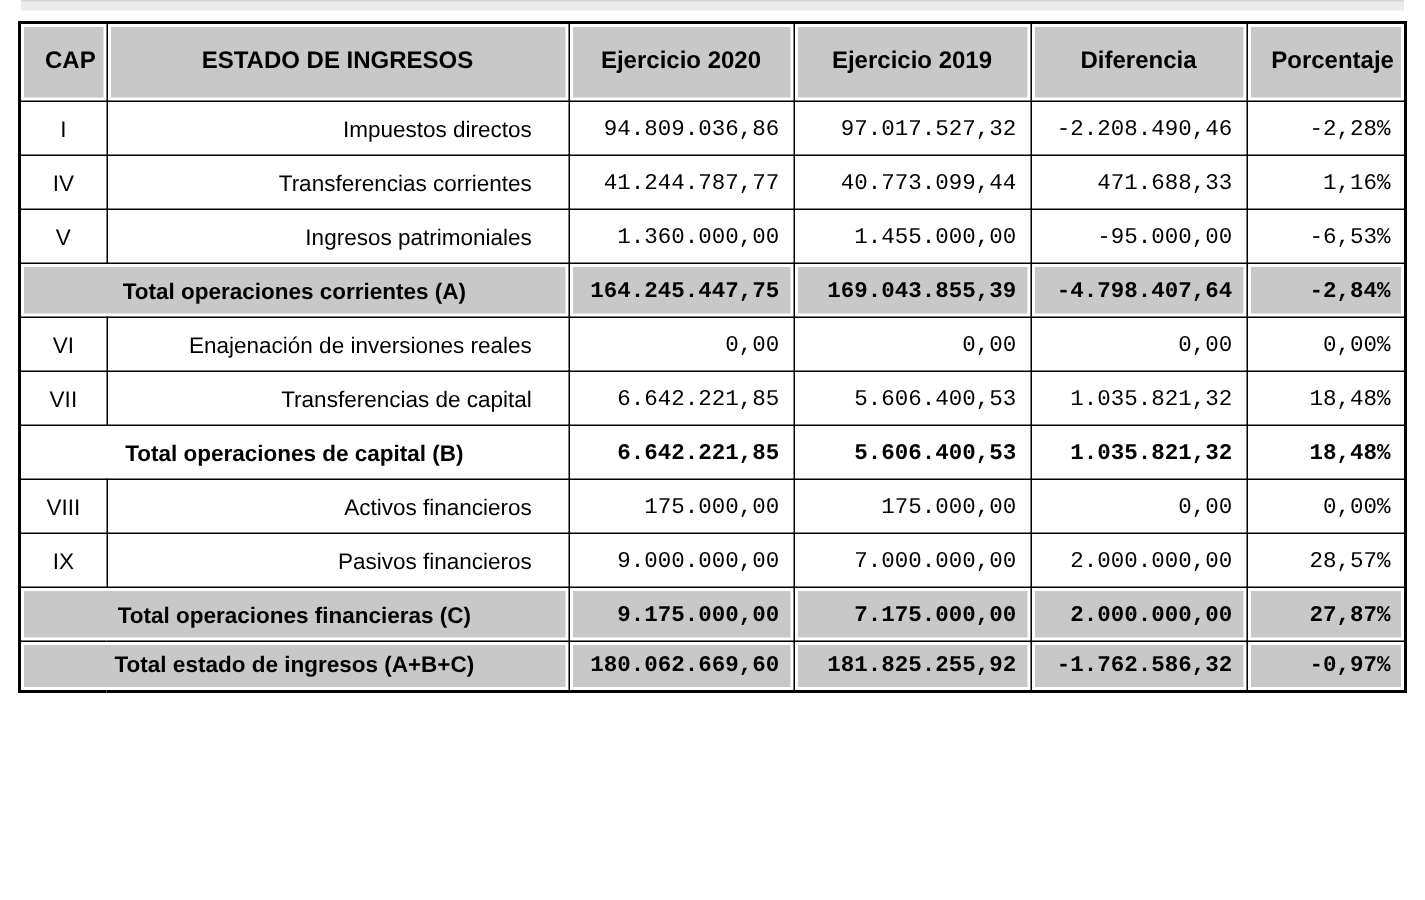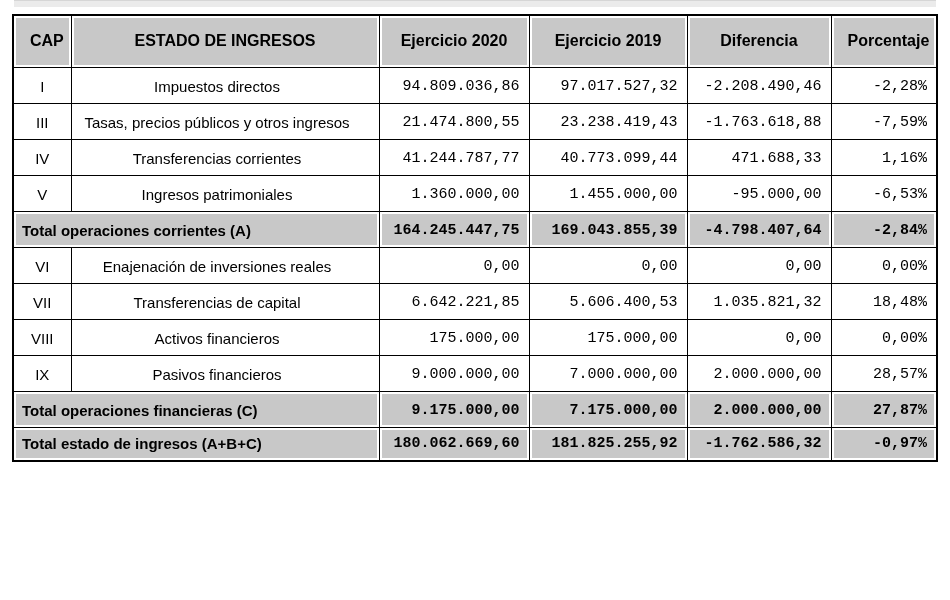--- a/index.html
+++ b/index.html
@@ -55,23 +55,23 @@
   table.income tbody td {
     height: 36px;
     vertical-align: bottom;
     font-size: 15px;
     padding: 3px 8px 8px 8px;
   }
   table.income tbody tr:last-child td {
     height: 34px;
   }
   .cell-cap     { text-align: center; }
-  .cell-concept { text-align: center; padding-left: 8px !important; padding-right: 24px !important; margin-top: 28px; }
+  .cell-concept { text-align: right; padding-left: 8px !important; padding-right: 24px !important; margin-top: 28px; }
   .cell-num     { text-align: right; padding-right: 9px !important; font-family: Liberation Mono, monospace; }
-  .cell-total-label { text-align: left; padding-left: 8px !important; }
+  .cell-total-label { text-align: center; padding-left: 8px !important; }
   .bold { font-weight: bold; }
   
   .shaded {
     background-color: var(--shaded-bg, #c8c8c8);
     box-shadow: inset 0 0 0 2px #ffffff;
     font-weight: bold;
   }
   .underline { text-underline-offset: 3px; }
 </style>
 </head>
@@ -102,28 +102,20 @@
     <tbody>
         <tr>
           <td class="cell-cap">I</td>
           <td class="cell-concept">Impuestos directos</td>
           <td class="cell-num">94.809.036,86</td>
           <td class="cell-num">97.017.527,32</td>
           <td class="cell-num">-2.208.490,46</td>
           <td class="cell-num">-2,28%</td>
         </tr>
         <tr>
-          <td class="cell-cap">III</td>
-          <td class="cell-concept">Tasas, precios públicos y otros ingresos</td>
-          <td class="cell-num">21.474.800,55</td>
-          <td class="cell-num">23.238.419,43</td>
-          <td class="cell-num">-1.763.618,88</td>
-          <td class="cell-num">-7,59%</td>
-        </tr>
-        <tr>
           <td class="cell-cap">IV</td>
           <td class="cell-concept">Transferencias corrientes</td>
           <td class="cell-num">41.244.787,77</td>
           <td class="cell-num">40.773.099,44</td>
           <td class="cell-num">471.688,33</td>
           <td class="cell-num">1,16%</td>
         </tr>
         <tr>
           <td class="cell-cap">V</td>
           <td class="cell-concept">Ingresos patrimoniales</td>
@@ -149,20 +141,27 @@
         </tr>
         <tr>
           <td class="cell-cap">VII</td>
           <td class="cell-concept">Transferencias de capital</td>
           <td class="cell-num">6.642.221,85</td>
           <td class="cell-num">5.606.400,53</td>
           <td class="cell-num">1.035.821,32</td>
           <td class="cell-num">18,48%</td>
         </tr>
         <tr>
+          <td colspan="2" class="cell-total-label bold">Total operaciones de capital (B)</td>
+          <td class="cell-num bold">6.642.221,85</td>
+          <td class="cell-num bold">5.606.400,53</td>
+          <td class="cell-num bold">1.035.821,32</td>
+          <td class="cell-num bold">18,48%</td>
+        </tr>
+        <tr>
           <td class="cell-cap">VIII</td>
           <td class="cell-concept">Activos financieros</td>
           <td class="cell-num">175.000,00</td>
           <td class="cell-num">175.000,00</td>
           <td class="cell-num">0,00</td>
           <td class="cell-num">0,00%</td>
         </tr>
         <tr>
           <td class="cell-cap">IX</td>
           <td class="cell-concept">Pasivos financieros</td>

